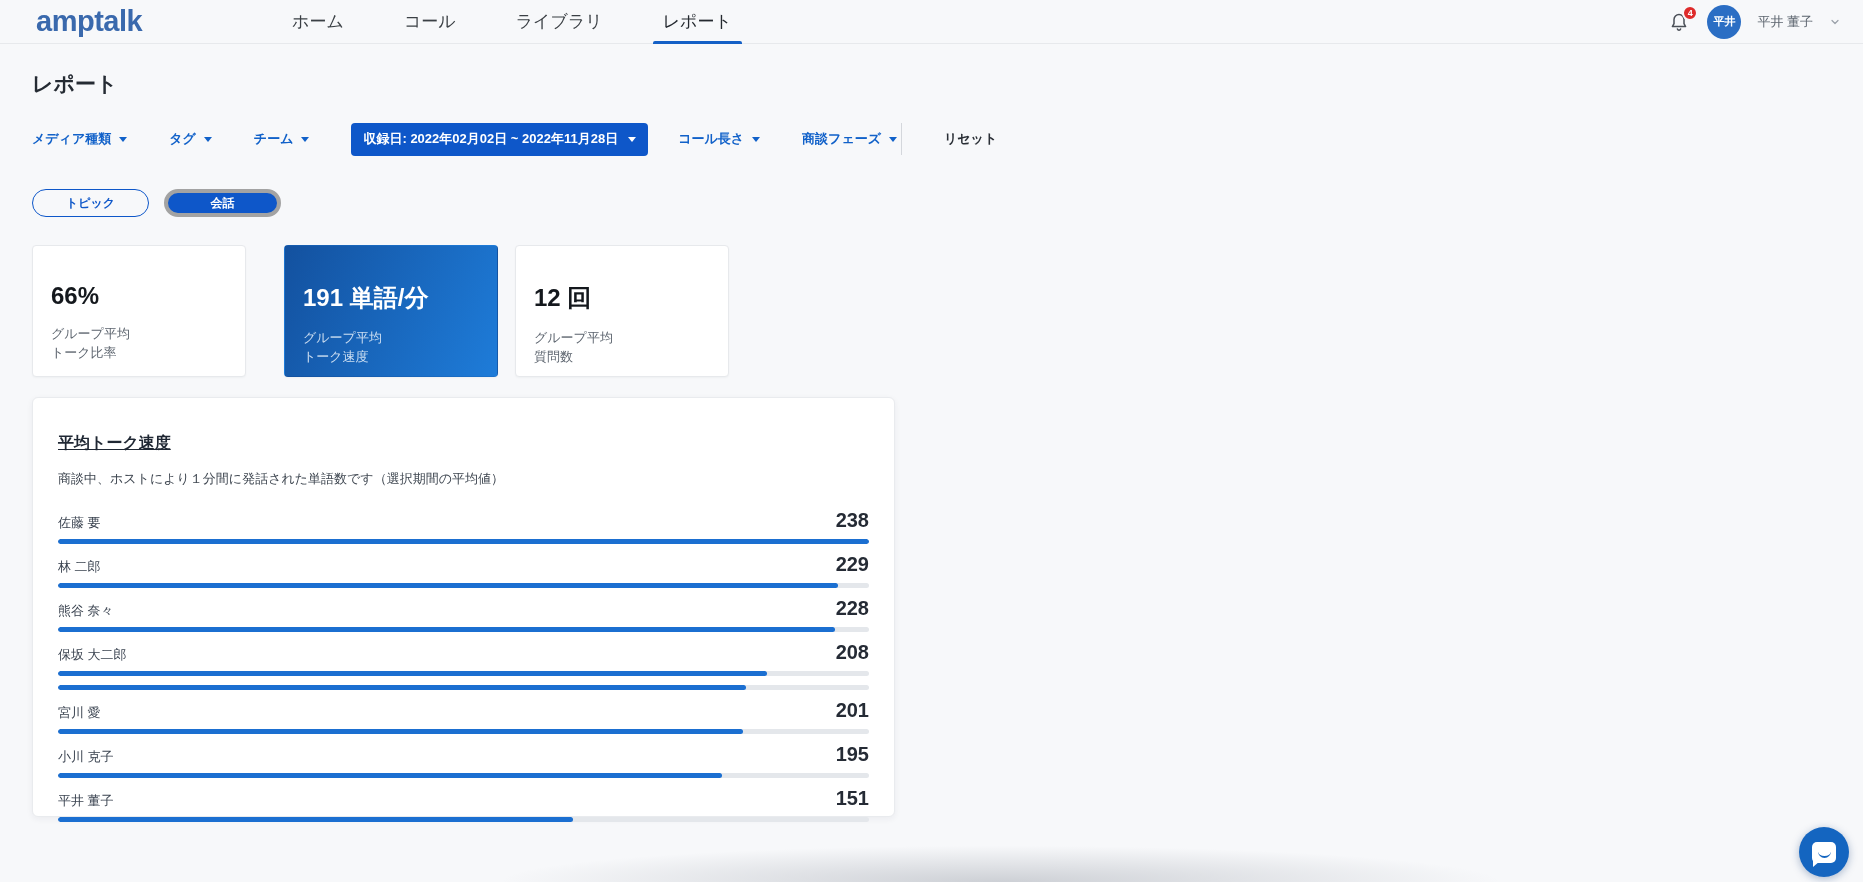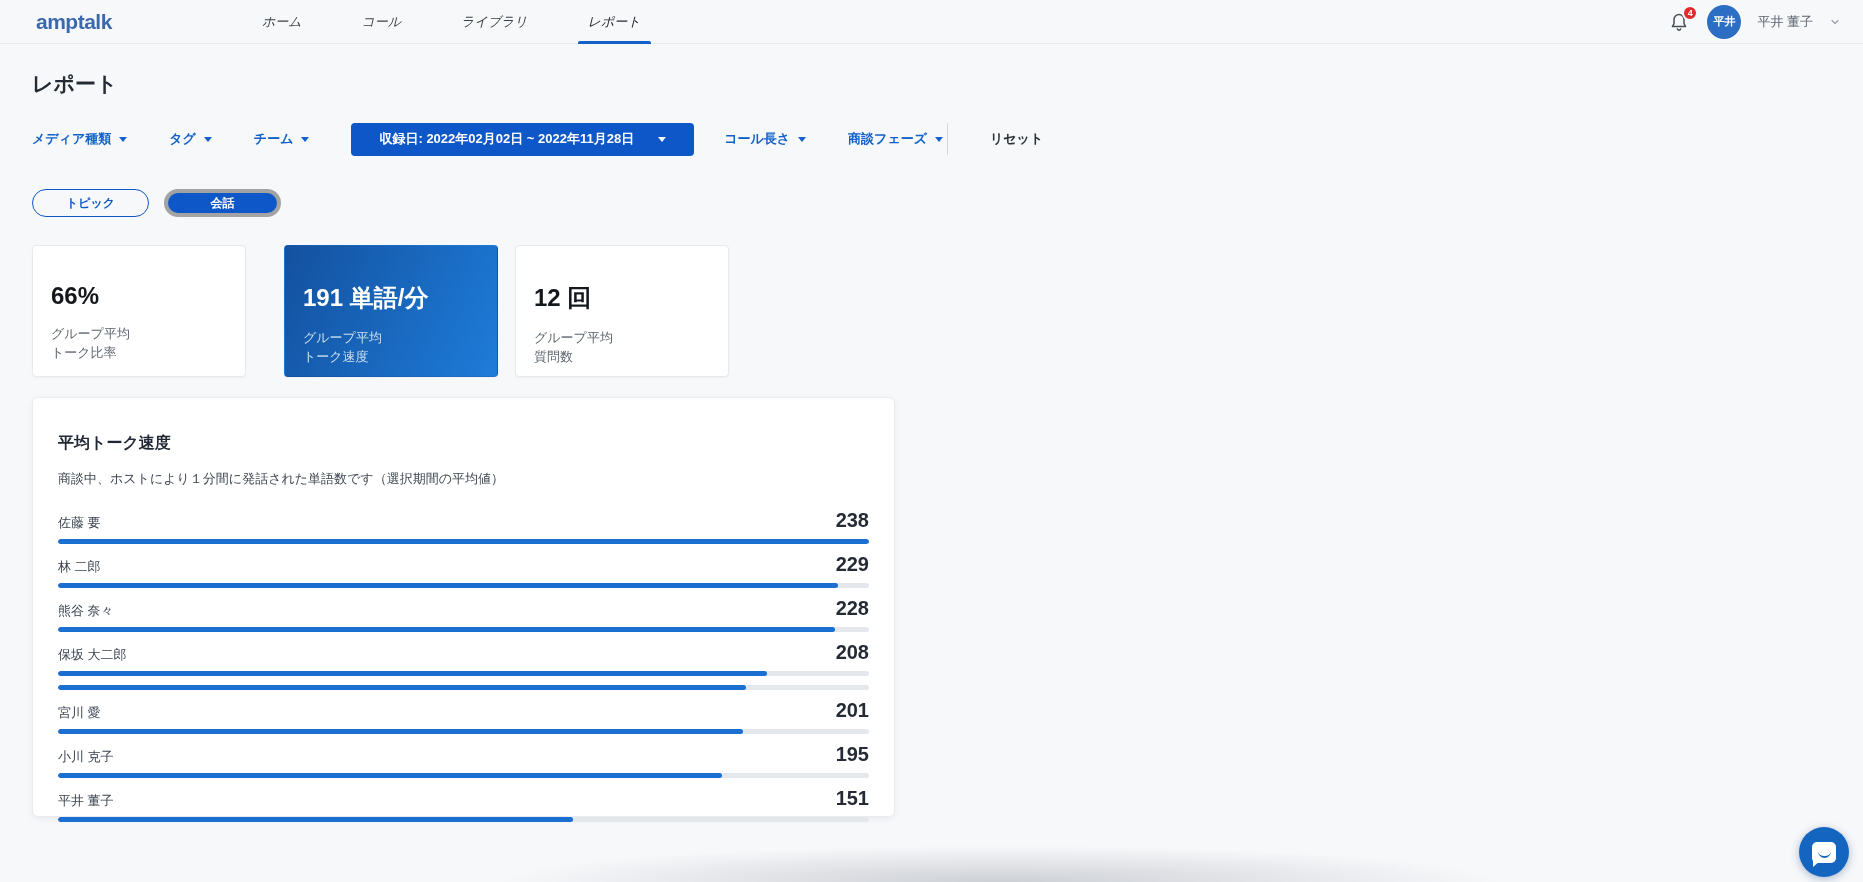--- a/index.html
+++ b/index.html
@@ -14,29 +14,29 @@
   
   .header {
     position:absolute; top:0; left:0; width:1863px; height:44px;
     background:#F7F8FA;
     border-bottom:1px solid #E7E9EC;
     display:flex; align-items:center;
     z-index:20;
   }
   .logo {
     margin-left:36px;
-    font-size:21px; font-weight:700; letter-spacing:-0.5px;
+    font-size:29px; font-weight:700; letter-spacing:-0.5px;
     color:#3A69AD;
   }
   .nav { display:flex; align-items:stretch; height:44px; margin-left:120px; }
   .nav-item {
     position:relative;
     display:flex; align-items:center;
     padding:0 10px; margin:0 20px;
-    font-size:13px; color:#3B4045; cursor:pointer;font-style:italic;
+    font-size:17px; color:#3B4045; cursor:pointer;
   }
   .nav-item.active { color:#24292F; }
   .nav-item.active::after {
     content:""; position:absolute; left:0; right:0; bottom:0;
     height:3px; background:#1460C6; border-radius:2px 2px 0 0;
   }
   .header-right {
     margin-left:auto; margin-right:22px;
     display:flex; align-items:center; gap:16px;
   }
@@ -76,24 +76,24 @@
     margin-right:42px; cursor:pointer; white-space:nowrap;
   }
   .caret {
     width:0; height:0;
     border-left:4.5px solid transparent;
     border-right:4.5px solid transparent;
     border-top:5.5px solid currentColor;
     display:inline-block;
   }
   .date-btn {
-    display:flex; align-items:center; gap:24px;
+    display:flex; align-items:center; gap:10px;
     background:#0E57C9; color:#fff;
     font-size:13px; font-weight:700;
-    height:33px; padding:0 28px; border-radius:4px;
+    height:33px; padding:0 12px; border-radius:4px;
     margin-right:30px; cursor:pointer; border:none; white-space:nowrap;
   }
   .filter-divider {
     width:1px; height:32px; background:#D4D7DC;
     margin:0 0 0 4px;
   }
   .reset-btn {
     font-size:13px; font-weight:600; color:#2A2F36;
     margin-left:42px; cursor:pointer; white-space:nowrap;
   }
@@ -133,21 +133,21 @@
   .stat-card.selected .lbl { color:rgba(235,243,252,0.85); }
 
   
   .chart-card {
     position:absolute; left:32px; top:397px;
     width:863px; height:420px;
     background:#fff; border:1px solid #E9EBEE; border-radius:6px;
     box-shadow:0 2px 6px rgba(30,40,60,0.06);
     padding:35px 25px 0 25px;
   }
-  .chart-title { font-size:16px; font-weight:700; color:#1F2733; }
+  .chart-title { font-size:16px; font-weight:700; color:#1F2733;text-decoration:underline; }
   .chart-sub { margin-top:16px; font-size:13px; color:#3E4650; }
   .rows { margin-top:21px; }
   .bar-row { margin-bottom:9px; }
   .bar-row-top {
     display:flex; justify-content:space-between; align-items:baseline;
   }
   .bar-name { font-size:13px; color:#3A4350; }
   .bar-value { font-size:20px; font-weight:600; color:#252B35; }
   .bar-track {
     margin-top:7px; height:5px; border-radius:3px;

